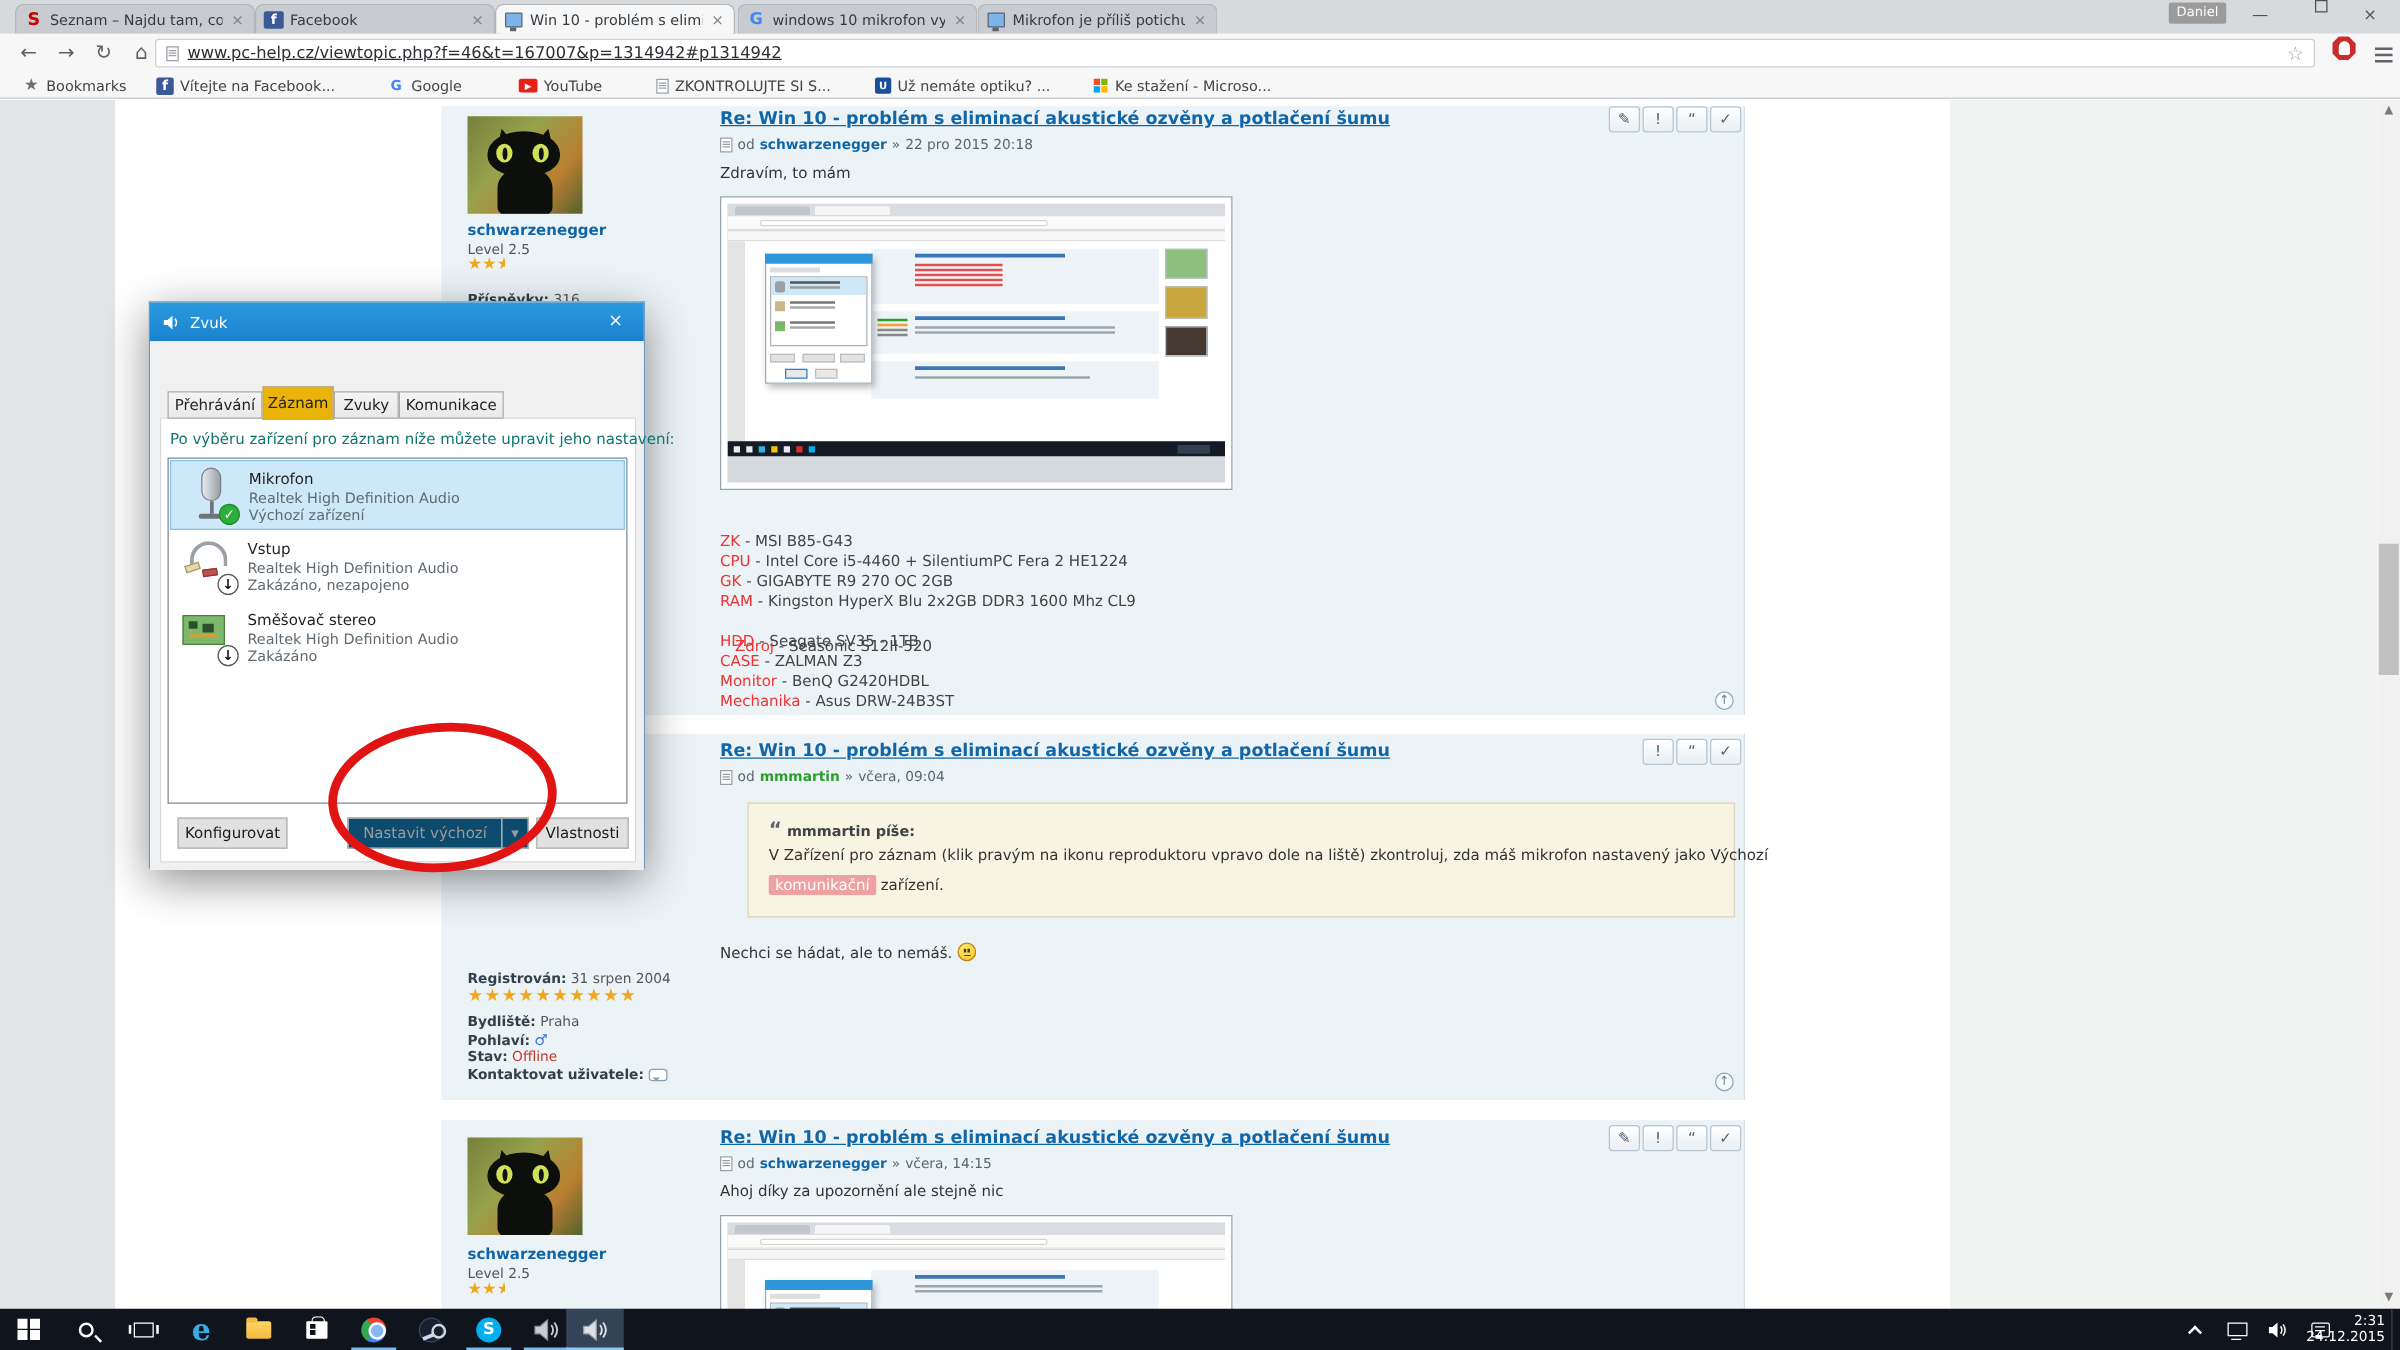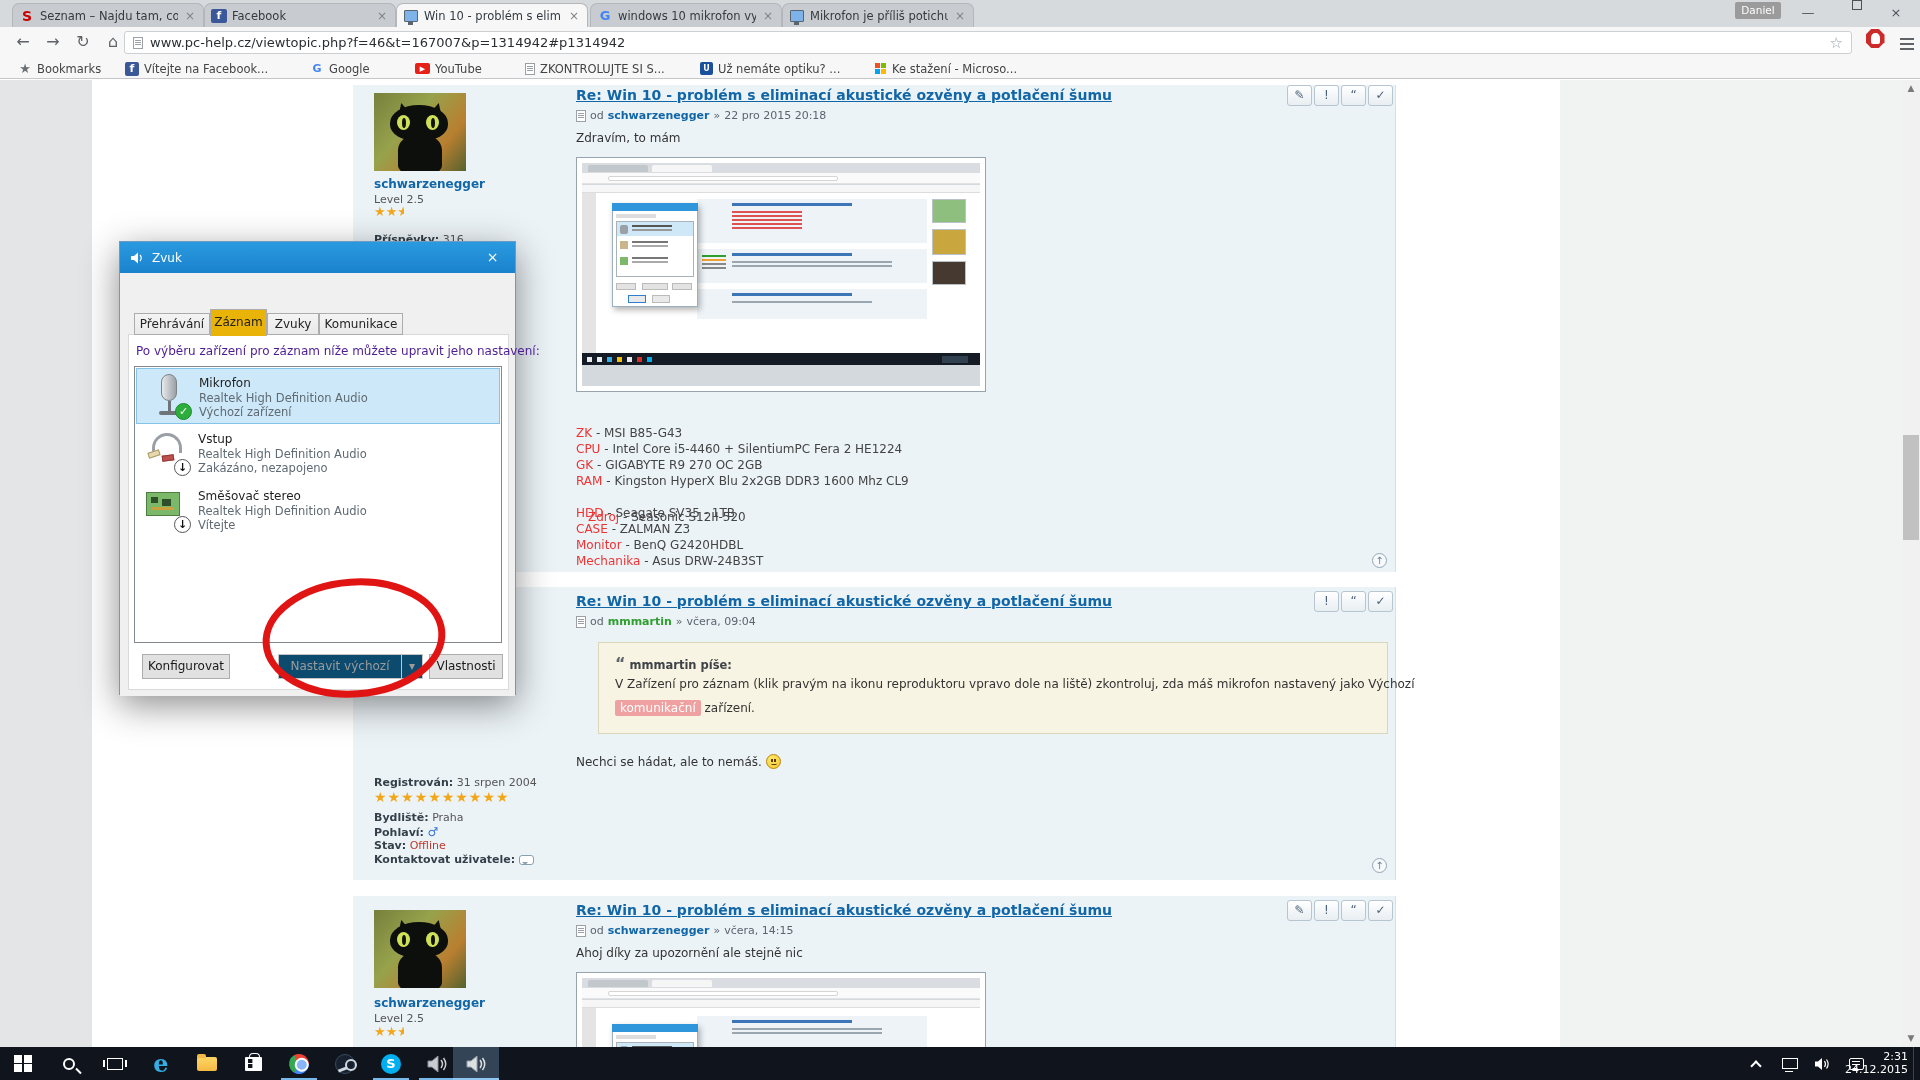--- a/index.html
+++ b/index.html
@@ -17,21 +17,21 @@
   .fav { width:16px; height:16px; flex:0 0 16px; display:flex; align-items:center; justify-content:center; font-weight:bold; }
   .fav-s { color:#c00; font-size:14px; }
   .fav-f { background:#3b5998; color:#fff; width:14px; height:14px; font-size:11px; border-radius:2px; line-height:14px; justify-content:center; }
   .fav-g { color:#4285f4; font-size:13px; }
   .monico { width:14px; height:12px; border:1.5px solid #5a6570; background:#7db3e8; border-radius:1px; position:relative; }
   .monico:after { content:""; position:absolute; left:3px; bottom:-4px; width:5px; height:2.5px; background:#5a6570; }
   #toolbar { position:absolute; left:0; top:27px; width:1920px; height:30px; background:#f7f7f7; }
   .navbtn { position:absolute; top:30px; width:26px; height:24px; color:#5f6368; font-size:16px; text-align:center; line-height:24px; }
   #omnibox { position:absolute; left:124px; top:31px; width:1728px; height:23px; background:#fff;
              border:1px solid #cdd0d3; border-radius:3px; display:flex; align-items:center; padding:0 8px; }
-  #omnibox .url { font-size:13px; color:#2b2f33; margin-left:7px; flex:1; white-space:nowrap; overflow:hidden; }
+  #omnibox .url { font-size:13px; color:#2b2f33; margin-left:7px; flex:1; white-space:nowrap; overflow:hidden;text-decoration:underline; }
   .docico { width:10px; height:12px; background:#fff; border:1px solid #9aa0a6; position:relative; }
   .docico:after{ content:""; position:absolute; left:1px; top:2px; width:6px; height:1px; background:#9aa0a6; box-shadow:0 2px 0 #9aa0a6,0 4px 0 #9aa0a6; }
   #bookmarksbar { position:absolute; left:0; top:57px; width:1920px; height:22px; background:#f7f7f7; border-bottom:1px solid #c4c7ca; }
   .bm { position:absolute; top:60px; height:17px; display:flex; align-items:center; }
   .bm .lbl { font-size:11.5px; color:#444; margin-left:5px; white-space:nowrap;text-align:right; }
   .bmico { width:14px; height:14px; display:flex; align-items:center; justify-content:center; font-size:11px; font-weight:bold; }
   .winlogo { width:12px; height:12px; display:grid; grid-template-columns:5px 5px; grid-gap:1px; }
   .winlogo i { width:5px; height:5px; }
   .ytico { width:15px; height:11px; background:#e62117; border-radius:2px; color:#fff; font-size:7px; display:flex; align-items:center; justify-content:center; }
   #wincontrols span { position:absolute; top:0; height:26px; width:40px; text-align:center; line-height:26px; color:#4d5156; font-size:13px; }
@@ -98,21 +98,21 @@
             border:1px solid #6e9ac2; box-shadow:0 10px 34px rgba(0,0,0,.45); z-index:50; }
   #dlg-title { position:absolute; left:0; top:0; width:100%; height:31px; background:linear-gradient(#2a9ae0,#1a82cd);
                color:#fff; font-size:12px; display:flex; align-items:center; padding-left:10px; }
   #dlg-title .t { margin-left:8px; }
   #dlg-close { position:absolute; right:0; top:0; width:45px; height:31px; color:#fff; font-size:14px; text-align:center; line-height:31px; }
   #dlg-body { position:absolute; left:0; top:31px; width:100%; height:423px; background:#f0f0f0; }
   #dlg-page { position:absolute; left:8px; top:61px; width:381px; height:356px; background:#fff; border:1px solid #d9d9d9; }
   .dtab { position:absolute; top:40px; height:22px; background:linear-gradient(#f4f4f4,#e9e9e9); border:1px solid #acacac;
           font-size:12px; color:#222; text-align:center; line-height:20px; z-index:2; }
   .dtab.active { top:36px; height:27px; background:#eab308; border-bottom:none; line-height:24px; z-index:4; }
-  #dlg-instr { position:absolute; left:16px; top:71px; font-size:12px; color:#4c1d95; white-space:nowrap; }
+  #dlg-instr { position:absolute; left:16px; top:71px; font-size:12px; color:#0f766e; white-space:nowrap; }
   #dlg-list { position:absolute; left:14px; top:93px; width:368px; height:277px; background:#fff; border:1px solid #828790; }
   .dev { position:absolute; left:1px; width:364px; height:56px; }
   .dev.sel { background:#cde8f8; border:1px solid #84c3ea; }
   .dev .nm { position:absolute; left:62px; top:7px; font-size:12px; color:#1f1f1f; }
   .dev .ds { position:absolute; left:62px; top:22px; font-size:11.5px; color:#5f6a72; }
   .dev .st { position:absolute; left:62px; top:36px; font-size:11.5px; color:#5f6a72; }
   .badge { position:absolute; width:17px; height:17px; border-radius:50%; text-align:center; line-height:16px; font-size:11px; }
   .badge.ok { background:#2dae3c; color:#fff; border:1px solid #1d8c2b; }
   .badge.dis { background:#fff; color:#111; border:1px solid #555; font-weight:bold; }
   .micico { position:absolute; left:14px; top:5px; width:36px; height:46px; }
@@ -497,21 +497,21 @@
         </div>
         <div class="dev" style="top:115px;">
           <span class="brdico">
               <i style="left:4px;top:4px;width:7px;height:6px;"></i>
               <i style="left:15px;top:6px;width:9px;height:7px;"></i>
               <i style="left:5px;top:14px;width:22px;height:3px;background:#caa13c;"></i>
             </span>
           <span class="badge dis" style="left:38px;top:34px;">↓</span>
           <span class="nm">Směšovač stereo</span>
           <span class="ds">Realtek High Definition Audio</span>
-          <span class="st">Vítejte</span>
+          <span class="st">Zakázáno</span>
         </div>
       </div>
 
       <div class="wbtn" style="left:22px;top:381px;width:88px;">Konfigurovat</div>
       <div class="wbtn dis" style="left:158px;top:381px;width:124px;">Nastavit výchozí</div>
       <div class="wbtn dis" style="left:281px;top:381px;width:22px;color:#9b9b9b;">▾</div>
       <div class="wbtn" style="left:309px;top:381px;width:74px;">Vlastnosti</div>
 
     </div>
   </div>

